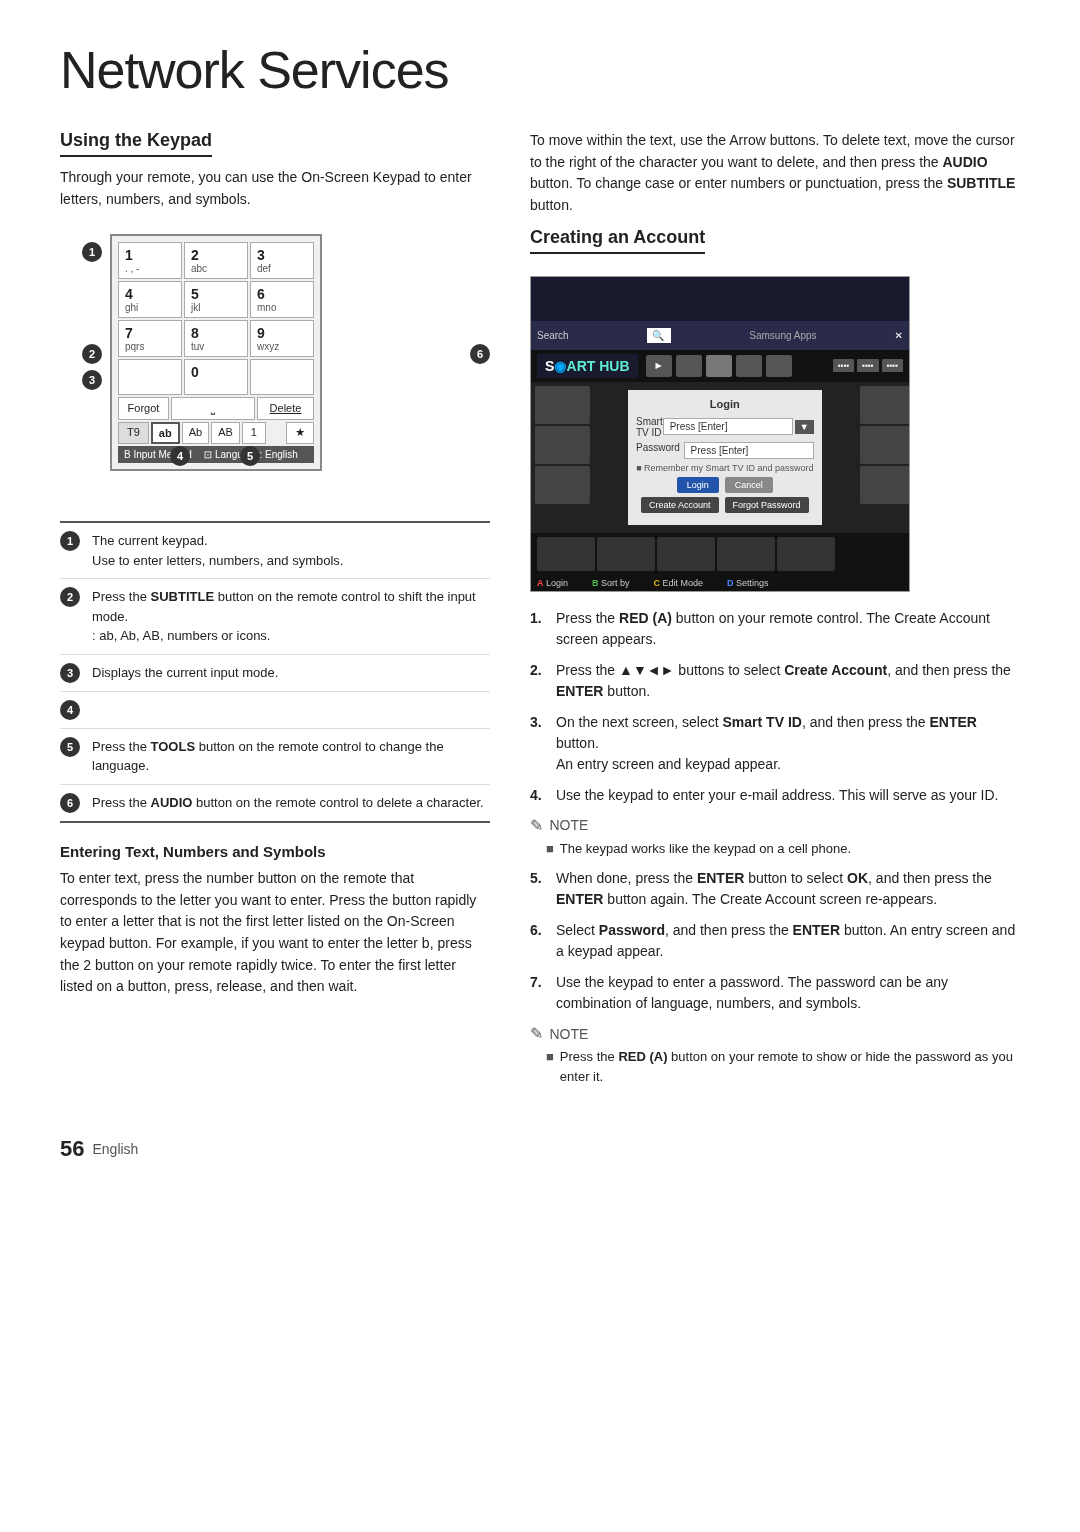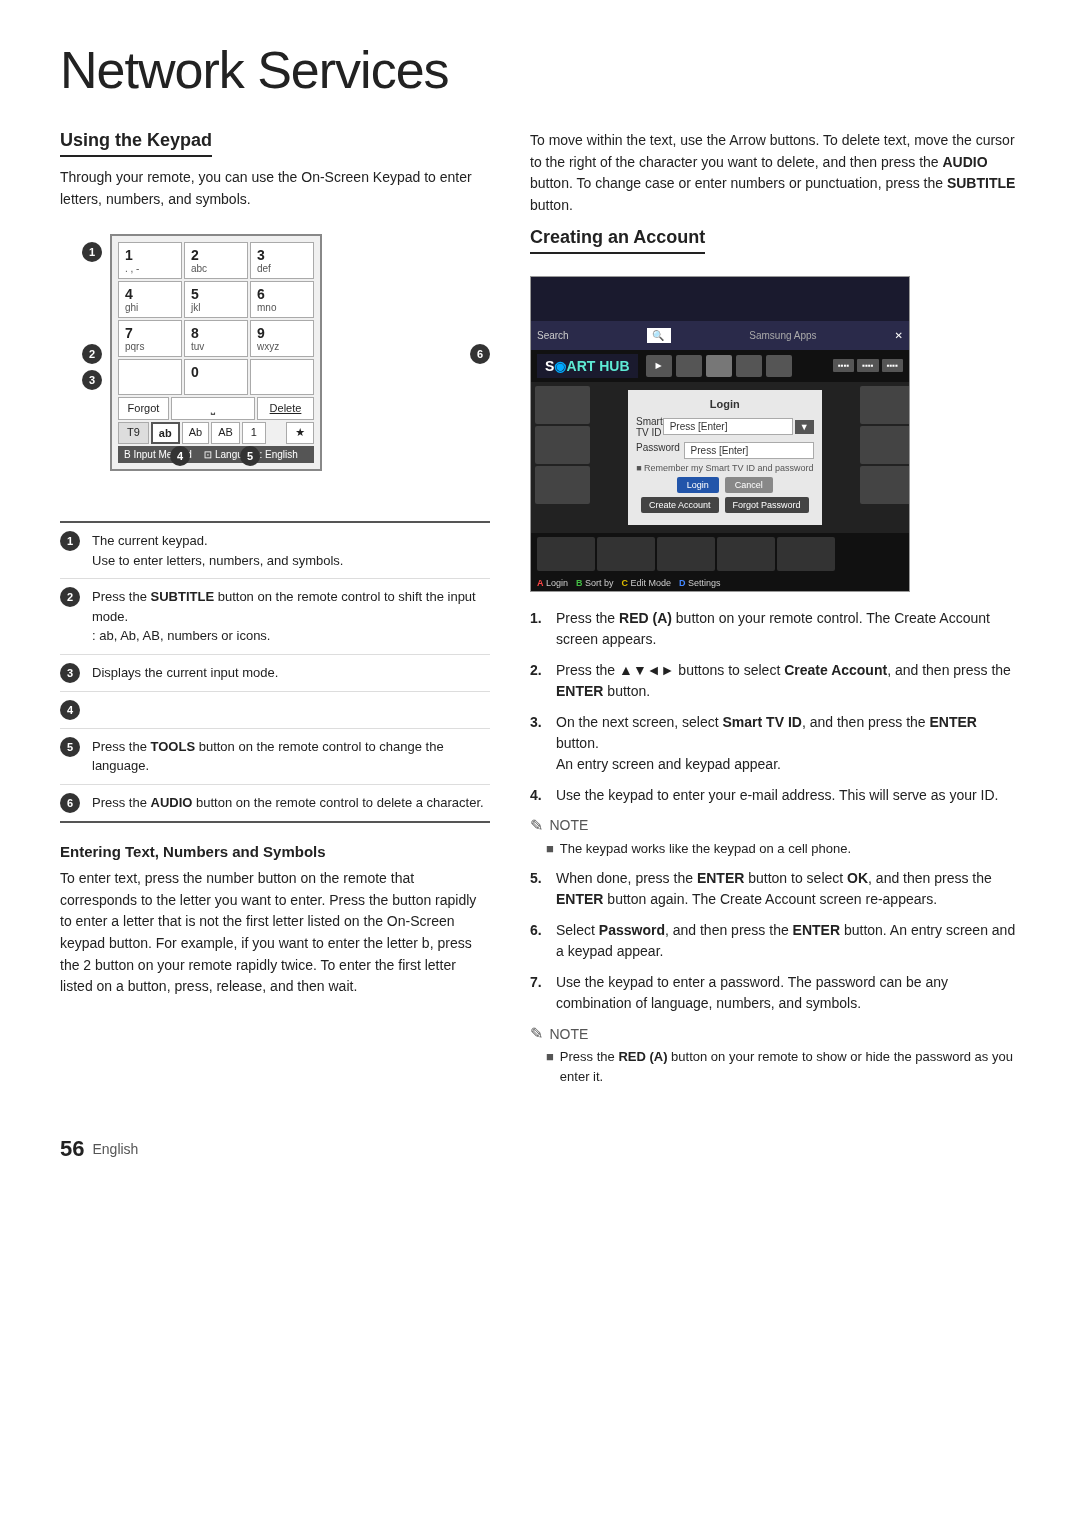--- a/index.html
+++ b/index.html
@@ -351,21 +351,21 @@
       padding: 3px 8px;
       font-size: 9px;
       border-radius: 2px;
     }
 
     .smarthub-bottom-bar {
       background: #111;
       color: #ccc;
       font-size: 9px;
       display: flex;
-      gap: 8px;
+      gap: 24px;
       padding: 3px 6px;
     }
 
     .color-btn-red { color: #ff4444; font-weight: bold; }
     .color-btn-green { color: #44bb44; font-weight: bold; }
     .color-btn-yellow { color: #ddbb00; font-weight: bold; }
     .color-btn-blue { color: #4488ff; font-weight: bold; }
 
     
     .step-list {

